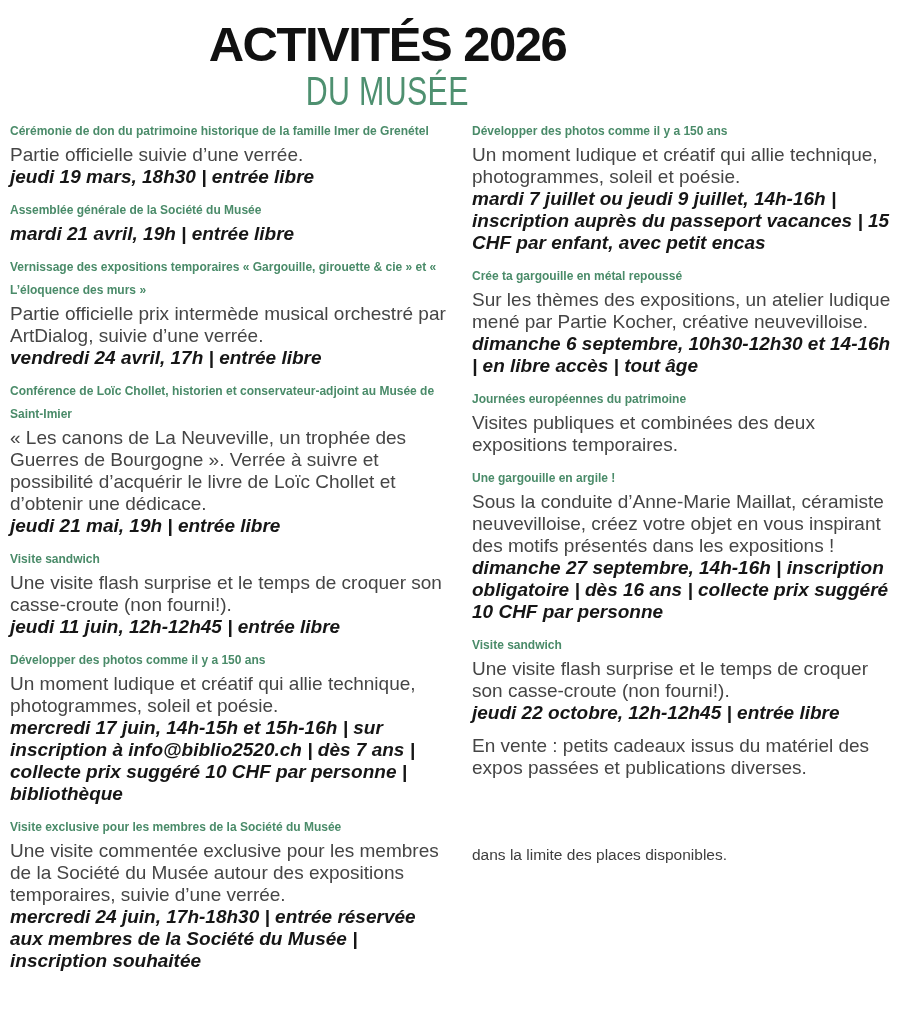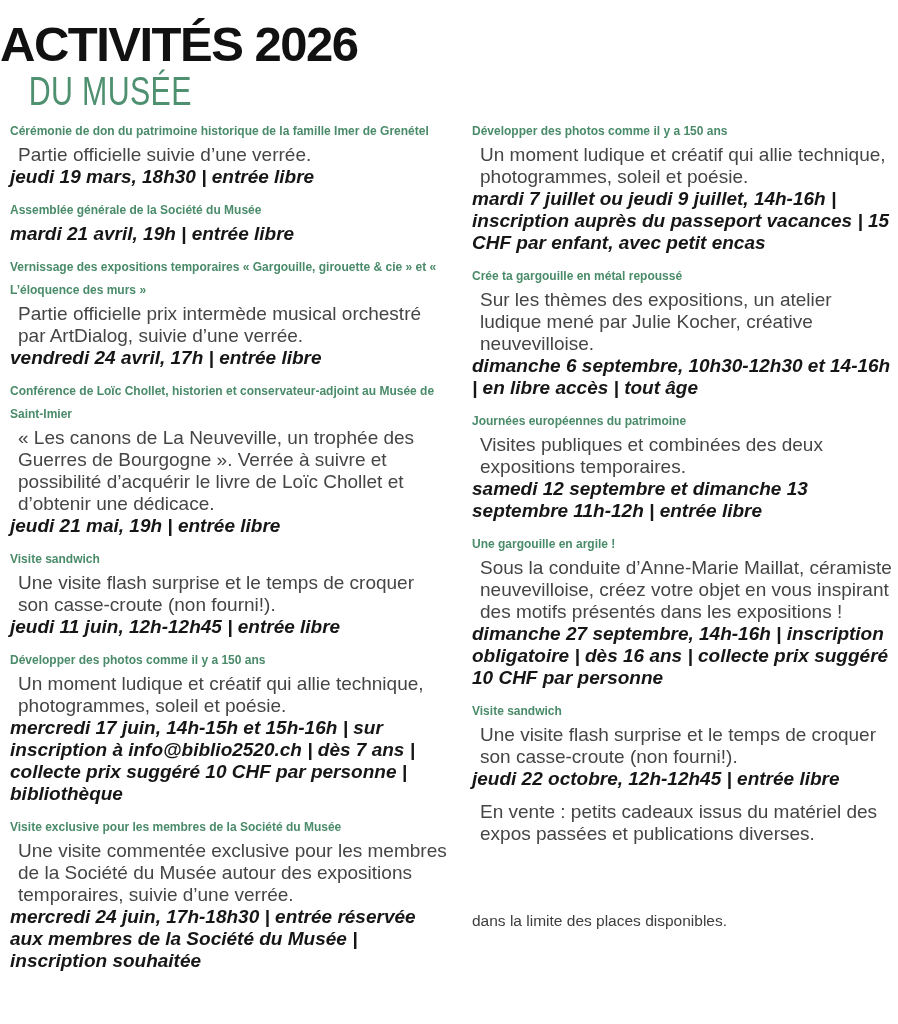--- a/index.html
+++ b/index.html
@@ -21,21 +21,21 @@
     position: relative;
     width: 898px;
     height: 1024px;
     background: #ffffff;
   }
   .header {
     position: absolute;
     top: 20px;
     left: 0;
     width: 775px;
-    text-align: left;
+    text-align: center;
     line-height: 1;
   }
   .page-title {
     font-size: 49px;
     font-weight: 700;
     letter-spacing: -1.5px;
     color: var(--title-black);
   }
   .page-subtitle {
     margin-top: 2px;
@@ -63,21 +63,20 @@
     color: var(--heading-green);
     font-weight: 700;
     font-size: 12px;
     line-height: 23px;
     margin-bottom: 1px;
   }
   .entry-desc {
     color: var(--body-text);
     font-size: 19px;
     line-height: 22px;
-    margin-left: 8px;
   }
   .entry-date {
     color: var(--date-text);
     font-size: 19px;
     line-height: 22px;
     font-weight: 600;
     font-style: italic;
   }
   .footnote {
     margin-top: 66px;
@@ -138,27 +137,26 @@
     </div>
 
     <div class="col right">
       <div class="entry">
         <div class="entry-title">Développer des photos comme il y a 150 ans</div>
         <div class="entry-desc">Un moment ludique et créatif qui allie technique, photogrammes, soleil et poésie.</div>
         <div class="entry-date">mardi 7 juillet ou jeudi 9 juillet, 14h-16h | inscription auprès du passeport vacances | 15 CHF par enfant, avec petit encas</div>
       </div>
       <div class="entry">
         <div class="entry-title">Crée ta gargouille en métal repoussé</div>
-        <div class="entry-desc">Sur les thèmes des expositions, un atelier ludique mené par Julie Kocher, créative neuvevilloise.</div>
+        <div class="entry-desc">Sur les thèmes des expositions, un atelier ludique mené par Partie Kocher, créative neuvevilloise.</div>
         <div class="entry-date">dimanche 6 septembre, 10h30-12h30 et 14-16h | en libre accès | tout âge</div>
       </div>
       <div class="entry">
         <div class="entry-title">Journées européennes du patrimoine</div>
         <div class="entry-desc">Visites publiques et combinées des deux expositions temporaires.</div>
-        <div class="entry-date">samedi 12 septembre et dimanche 13 septembre 11h-12h | entrée libre</div>
       </div>
       <div class="entry">
         <div class="entry-title">Une gargouille en argile !</div>
         <div class="entry-desc">Sous la conduite d’Anne-Marie Maillat, céramiste neuvevilloise, créez votre objet en vous inspirant des motifs présentés dans les expositions !</div>
         <div class="entry-date">dimanche 27 septembre, 14h-16h | inscription obligatoire | dès 16 ans | collecte prix suggéré 10 CHF par personne</div>
       </div>
       <div class="entry">
         <div class="entry-title">Visite sandwich</div>
         <div class="entry-desc">Une visite flash surprise et le temps de croquer son casse-croute (non fourni!).</div>
         <div class="entry-date">jeudi 22 octobre, 12h-12h45 | entrée libre</div>

